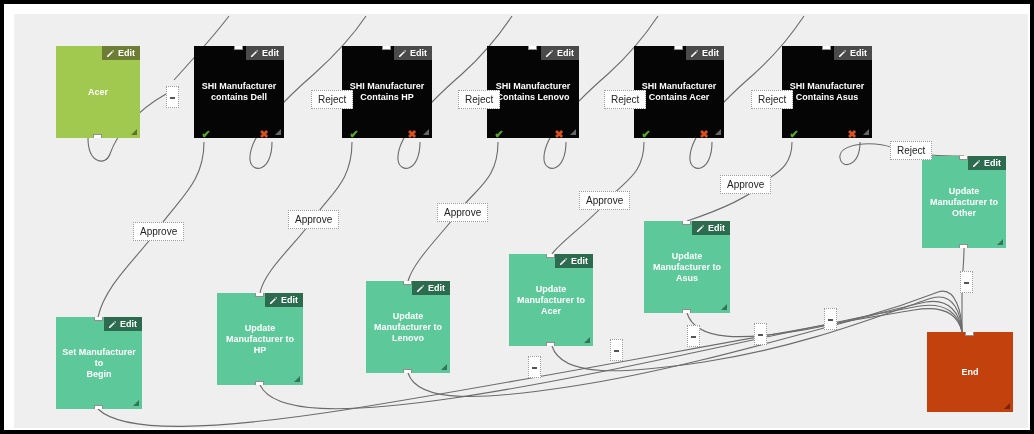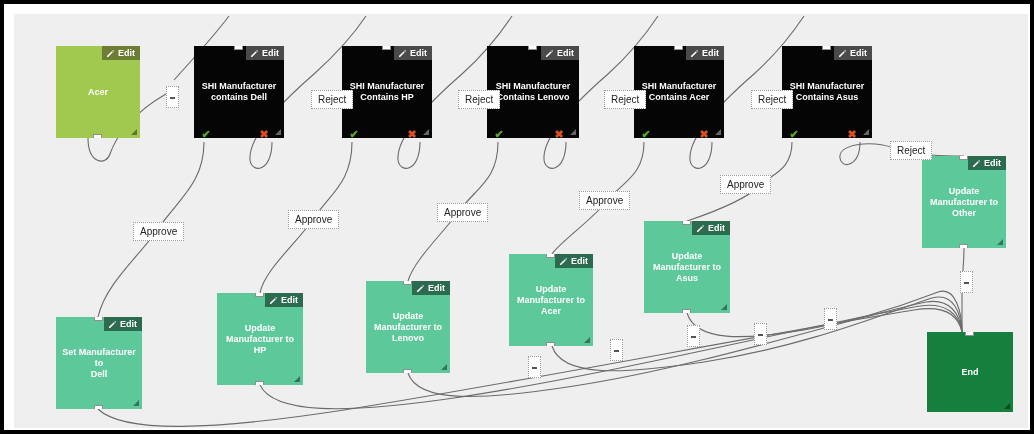--- a/index.html
+++ b/index.html
@@ -50,21 +50,21 @@
     overflow: hidden;
   }
   .node .label {
     padding: 0 4px;
     width: 100%;
     white-space: pre-line;
   }
   .node.black { background: #050505; }
   .node.lime  { background: #a2c94f; }
   .node.teal  { background: #5dc99a; }
-  .node.magenta { background: #15803d; }
+  .node.magenta { background: #c2410c; }
 
   .editbar {
     position: absolute;
     top: 0;
     right: 0;
     height: 14px;
     padding: 0 5px 0 4px;
     display: flex;
     align-items: center;
     gap: 3px;
@@ -366,21 +366,21 @@
               </svg>
             </span>
             <span>Edit</span>
           </div>
           <div class="resize"></div>
           <div class="port top" style="left: 38px;"></div>
           <div class="port bottom" style="left: 38px;"></div>
         </div>
         <div class="node teal" style="left: 42px; top: 303px; width: 86px; height: 92px;">
           <div class="label">Set Manufacturer to
-Dell</div>
+Begin</div>
           <div class="editbar">
             <span>
               <svg class="pencil" viewBox="0 0 16 16" aria-hidden="true">
                 <path d="M2 12.2 L10.4 3.8 L12.2 5.6 L3.8 14 L1.6 14.4 Z" fill="#ffffff"></path>
                 <path d="M11.2 3 L13 4.8 L14.2 3.6 L12.4 1.8 Z" fill="#ffffff"></path>
               </svg>
             </span>
             <span>Edit</span>
           </div>
           <div class="resize"></div>

